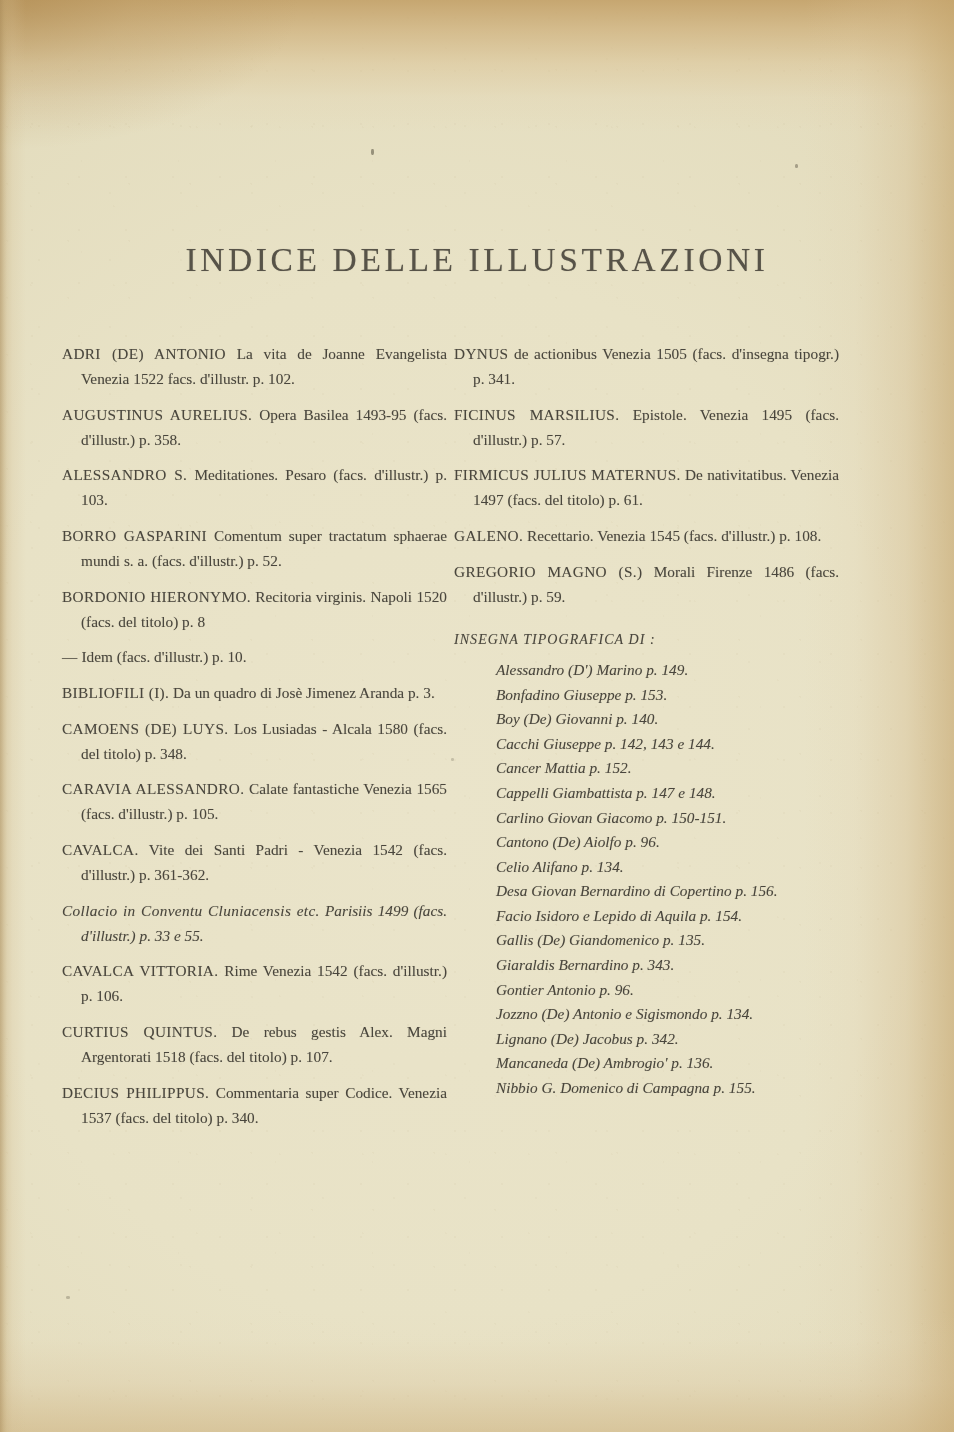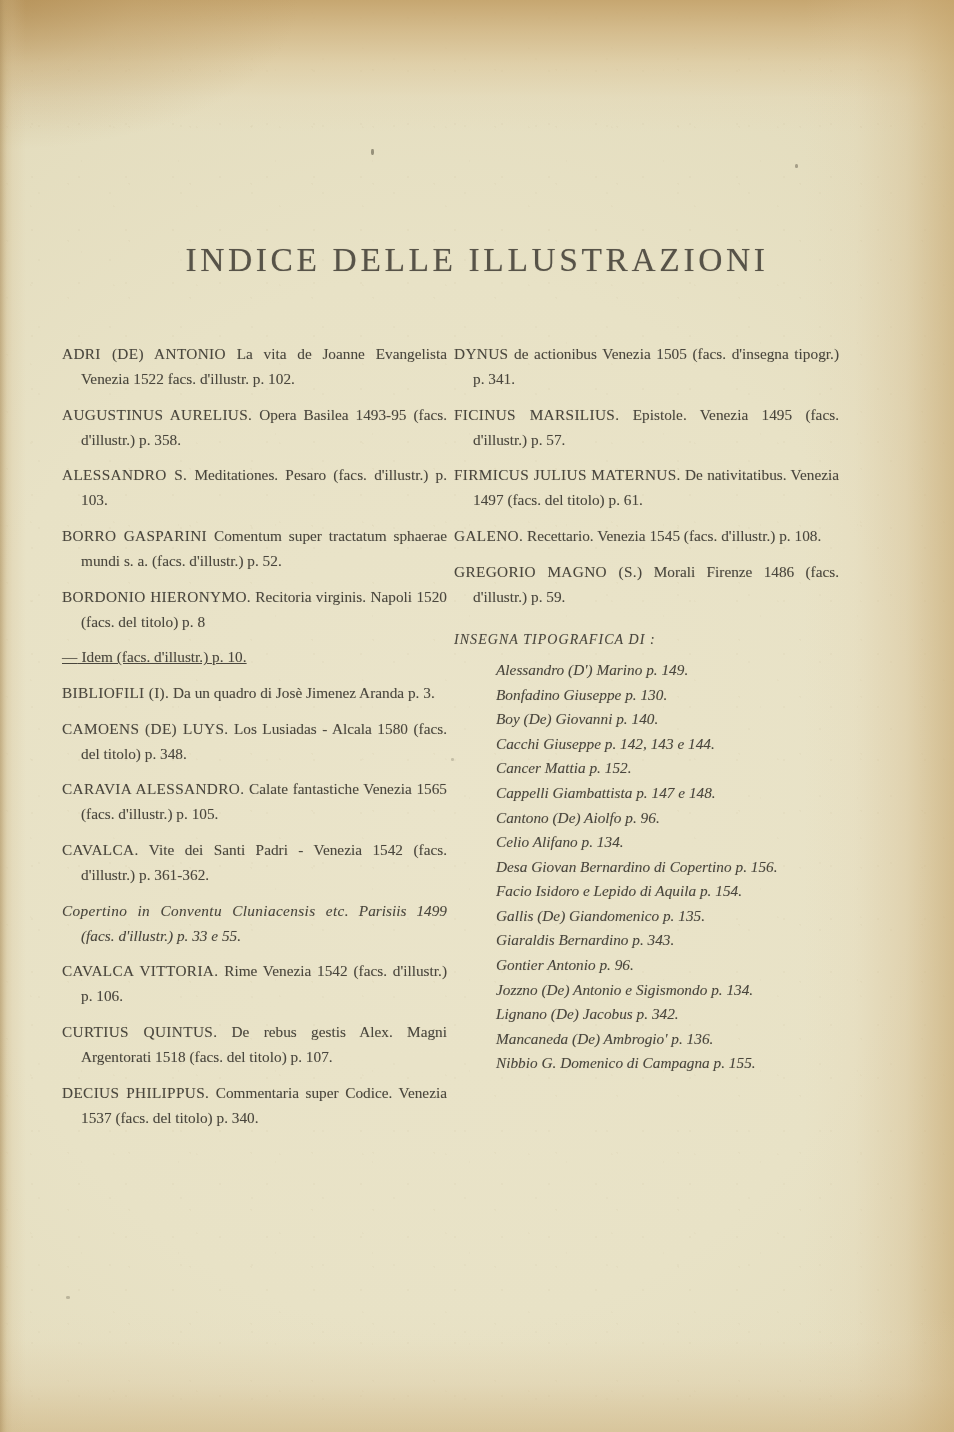--- a/index.html
+++ b/index.html
@@ -148,21 +148,20 @@
   }
   .entry:last-child { margin-bottom: 4px; }
   .entry .hw {
     letter-spacing: 0.35px;
   }
   .entry.italic-entry {
     font-style: italic;
   }
   .entry.dash-entry {
     text-indent: -19px;
-    text-decoration: underline;
   }
 
   .section-head {
     font-style: italic;
     font-size: 14px;
     line-height: 25.1px;
     letter-spacing: 1.05px;
     margin: 18px 0 6px 0;
     color: #3e3b33;
     opacity: 0.93;
@@ -227,40 +226,41 @@
           <p class="entry"><span class="hw">ADRI (DE) ANTONIO</span><span> La vita de Joanne Evangelista Venezia 1522 facs. d'illustr. p. 102.</span></p>
           <p class="entry"><span class="hw">AUGUSTINUS AURELIUS.</span><span> Opera Basilea 1493-95 (facs. d'illustr.) p. 358.</span></p>
           <p class="entry"><span class="hw">ALESSANDRO S.</span><span> Meditationes. Pesaro (facs. d'illustr.) p. 103.</span></p>
           <p class="entry"><span class="hw">BORRO GASPARINI</span><span> Comentum super tractatum sphaerae mundi s. a. (facs. d'illustr.) p. 52.</span></p>
           <p class="entry"><span class="hw">BORDONIO HIERONYMO.</span><span> Recitoria virginis. Napoli 1520 (facs. del titolo) p. 8</span></p>
           <p class="entry dash-entry"><span class="hw">—</span><span> Idem (facs. d'illustr.) p. 10.</span></p>
           <p class="entry"><span class="hw">BIBLIOFILI (I).</span><span> Da un quadro di Josè Jimenez Aranda p. 3.</span></p>
           <p class="entry"><span class="hw">CAMOENS (DE) LUYS.</span><span> Los Lusiadas - Alcala 1580 (facs. del titolo) p. 348.</span></p>
           <p class="entry"><span class="hw">CARAVIA ALESSANDRO.</span><span> Calate fantastiche Venezia 1565 (facs. d'illustr.) p. 105.</span></p>
           <p class="entry"><span class="hw">CAVALCA.</span><span> Vite dei Santi Padri - Venezia 1542 (facs. d'illustr.) p. 361-362.</span></p>
-          <p class="entry italic-entry"><span class="hw">Copertino in Conventu Cluniacensis etc.</span><span> Parisiis 1499 (facs. d'illustr.) p. 33 e 55.</span></p>
+          <p class="entry italic-entry"><span class="hw">Collacio in Conventu Cluniacensis etc.</span><span> Parisiis 1499 (facs. d'illustr.) p. 33 e 55.</span></p>
           <p class="entry"><span class="hw">CAVALCA VITTORIA.</span><span> Rime Venezia 1542 (facs. d'illustr.) p. 106.</span></p>
           <p class="entry"><span class="hw">CURTIUS QUINTUS.</span><span> De rebus gestis Alex. Magni Argentorati 1518 (facs. del titolo) p. 107.</span></p>
           <p class="entry"><span class="hw">DECIUS PHILIPPUS.</span><span> Commentaria super Codice. Venezia 1537 (facs. del titolo) p. 340.</span></p>
         </div>
 
       <div class="col" id="col-right">
           <p class="entry"><span class="hw">DYNUS</span><span> de actionibus Venezia 1505 (facs. d'insegna tipogr.) p. 341.</span></p>
           <p class="entry"><span class="hw">FICINUS MARSILIUS.</span><span> Epistole. Venezia 1495 (facs. d'illustr.) p. 57.</span></p>
           <p class="entry"><span class="hw">FIRMICUS JULIUS MATERNUS.</span><span> De nativitatibus. Venezia 1497 (facs. del titolo) p. 61.</span></p>
           <p class="entry"><span class="hw">GALENO.</span><span> Recettario. Venezia 1545 (facs. d'illustr.) p. 108.</span></p>
           <p class="entry"><span class="hw">GREGORIO MAGNO (S.)</span><span> Morali Firenze 1486 (facs. d'illustr.) p. 59.</span></p>
           <div class="section-head">INSEGNA TIPOGRAFICA DI :</div>
           <ul class="sublist">
             <li>Alessandro (D') Marino p. 149.</li>
-            <li>Bonfadino Giuseppe p. 130.</li>
+            <li>Bonfadino Giuseppe p. 153.</li>
             <li>Boy (De) Giovanni p. 140.</li>
             <li>Cacchi Giuseppe p. 142, 143 e 144.</li>
             <li>Cancer Mattia p. 152.</li>
             <li>Cappelli Giambattista p. 147 e 148.</li>
+            <li>Carlino Giovan Giacomo p. 150-151.</li>
             <li>Cantono (De) Aiolfo p. 96.</li>
             <li>Celio Alifano p. 134.</li>
             <li>Desa Giovan Bernardino di Copertino p. 156.</li>
             <li>Facio Isidoro e Lepido di Aquila p. 154.</li>
             <li>Gallis (De) Giandomenico p. 135.</li>
             <li>Giaraldis Bernardino p. 343.</li>
             <li>Gontier Antonio p. 96.</li>
             <li>Jozzno (De) Antonio e Sigismondo p. 134.</li>
             <li>Lignano (De) Jacobus p. 342.</li>
             <li>Mancaneda (De) Ambrogio' p. 136.</li>

